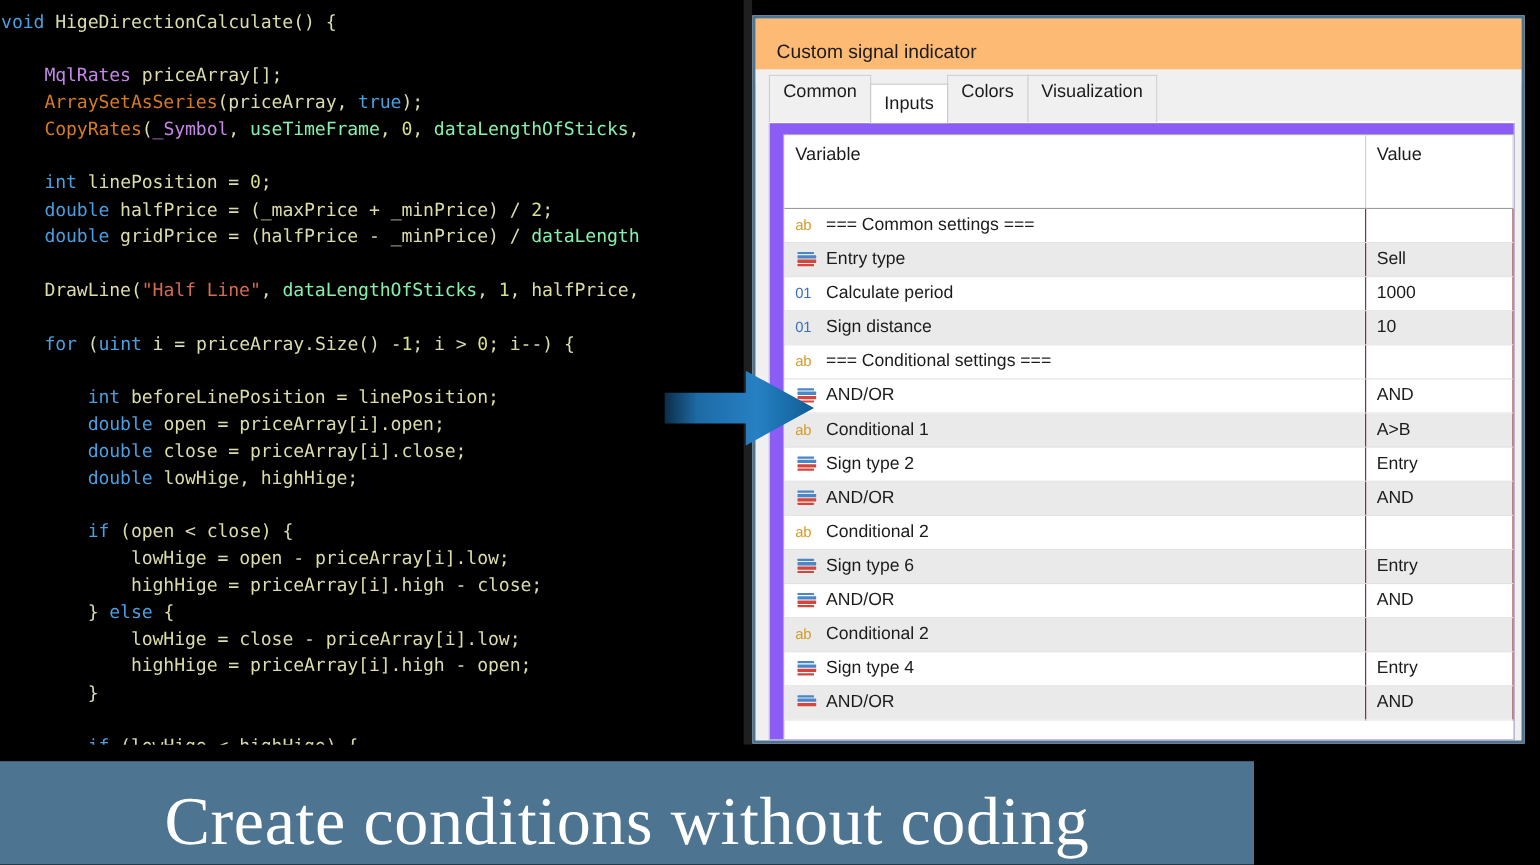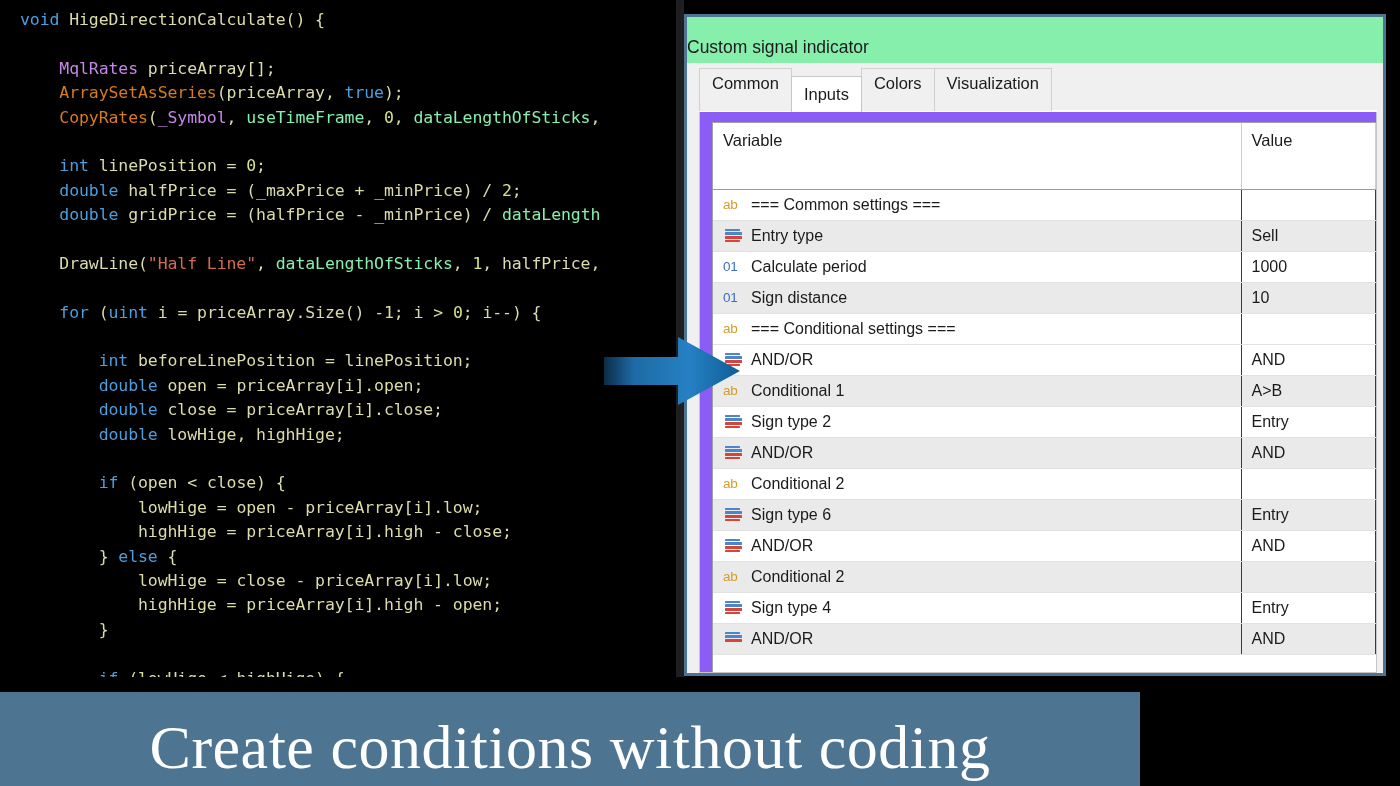--- a/index.html
+++ b/index.html
@@ -26,21 +26,21 @@
   #code-pre {
     margin: 0;
     padding: 8px 0 0 0;
     font-family: "DejaVu Sans Mono", monospace;
     font-size: 16.5px;
     line-height: 24.4px;
     white-space: pre;
     color: #dcdcaa;
     letter-spacing: -0.1px;
   }
-  .ln { display: block; padding-left: 20px; height: 24.4px; }
+  .ln { display: block; padding-left: 1px; height: 24.4px; }
   .kw   { color: #4a9fe0; }
   .fn   { color: #d77b22; }
   .id   { color: #dcdcaa; }
   .typ  { color: #c586e8; }
   .var2 { color: #86efac; text-align: center; }
   .num  { color: #d8e08a; }
   .str  { color: #d36a52; }
   .fnY  { color: #dcdcaa; }
   .pl   { color: #dcdcaa; }
 
@@ -56,24 +56,24 @@
   #dialog {
     position: absolute;
     left: 684px; top: 14px;
     width: 702px; height: 662px;
     background: #ffffff;
     border: 3px solid #4d7490;
     box-sizing: border-box;
   }
   #dialog-titlebar {
     height: 60px;
-    background: #86efac;
+    background: #fdba74;
     display: flex;
     align-items: center;
-    padding-left: 0;
+    padding-left: 19px;
     box-sizing: border-box;
   }
   #dialog-title {
     font-size: 17.5px;
     color: #1b1b1b;
     font-family: "Liberation Sans", sans-serif;
   }
   #dialog-body {
     position: absolute;
     left: 0; top: 46px; right: 0; bottom: 0;

